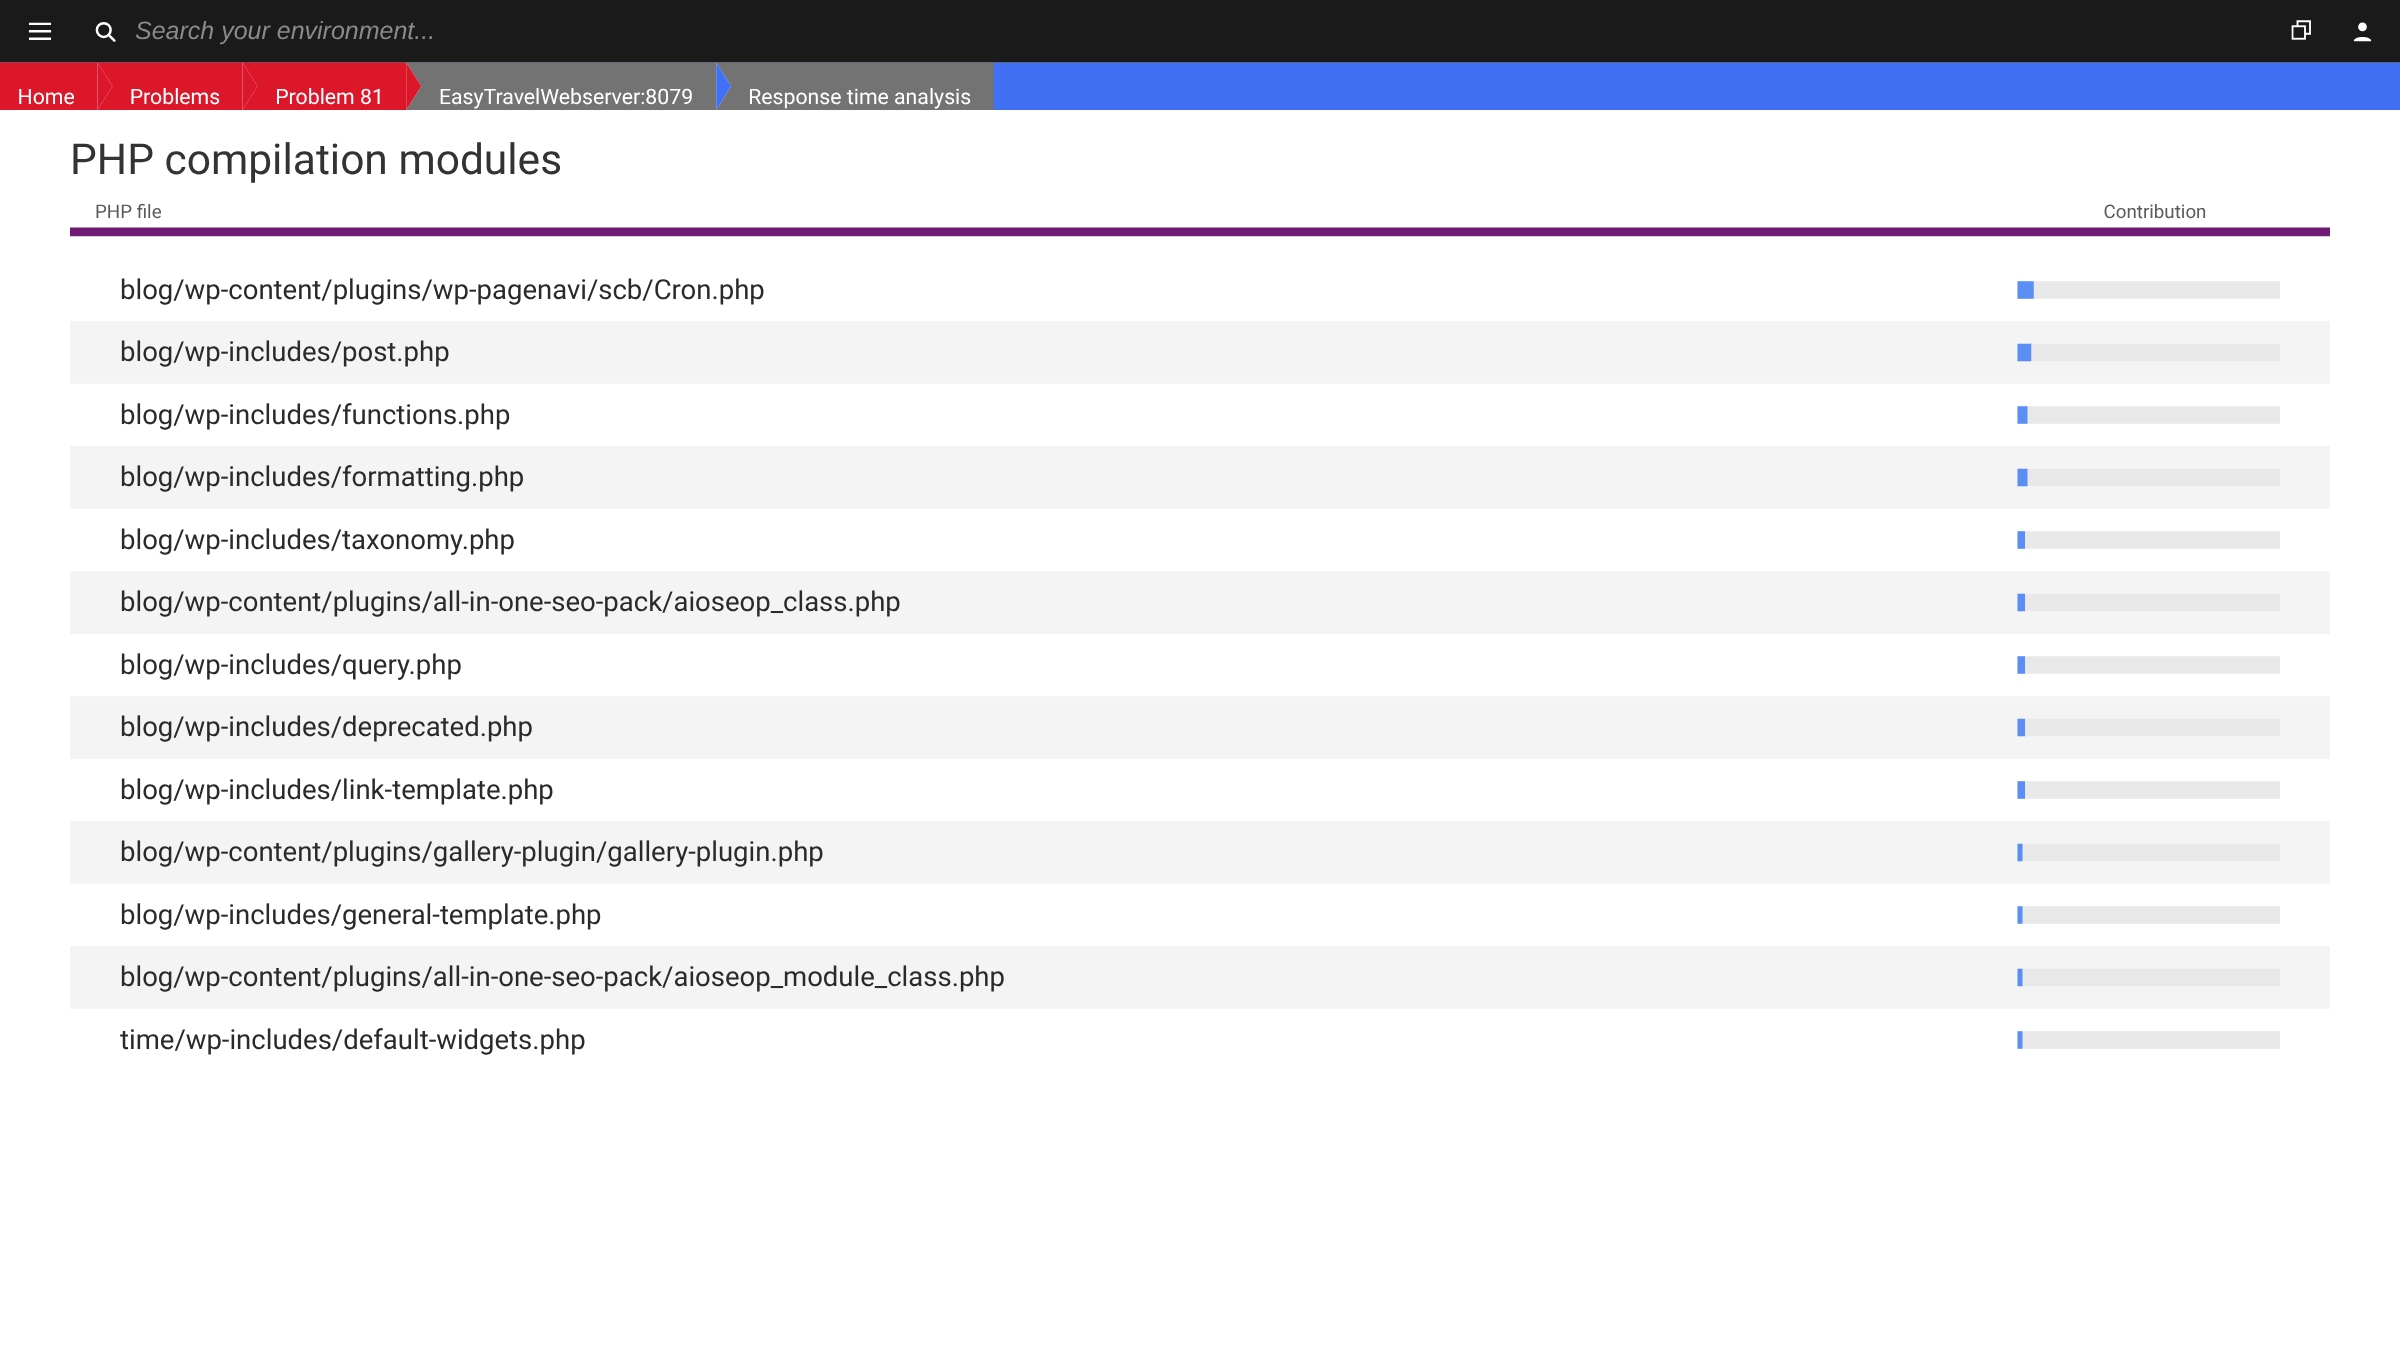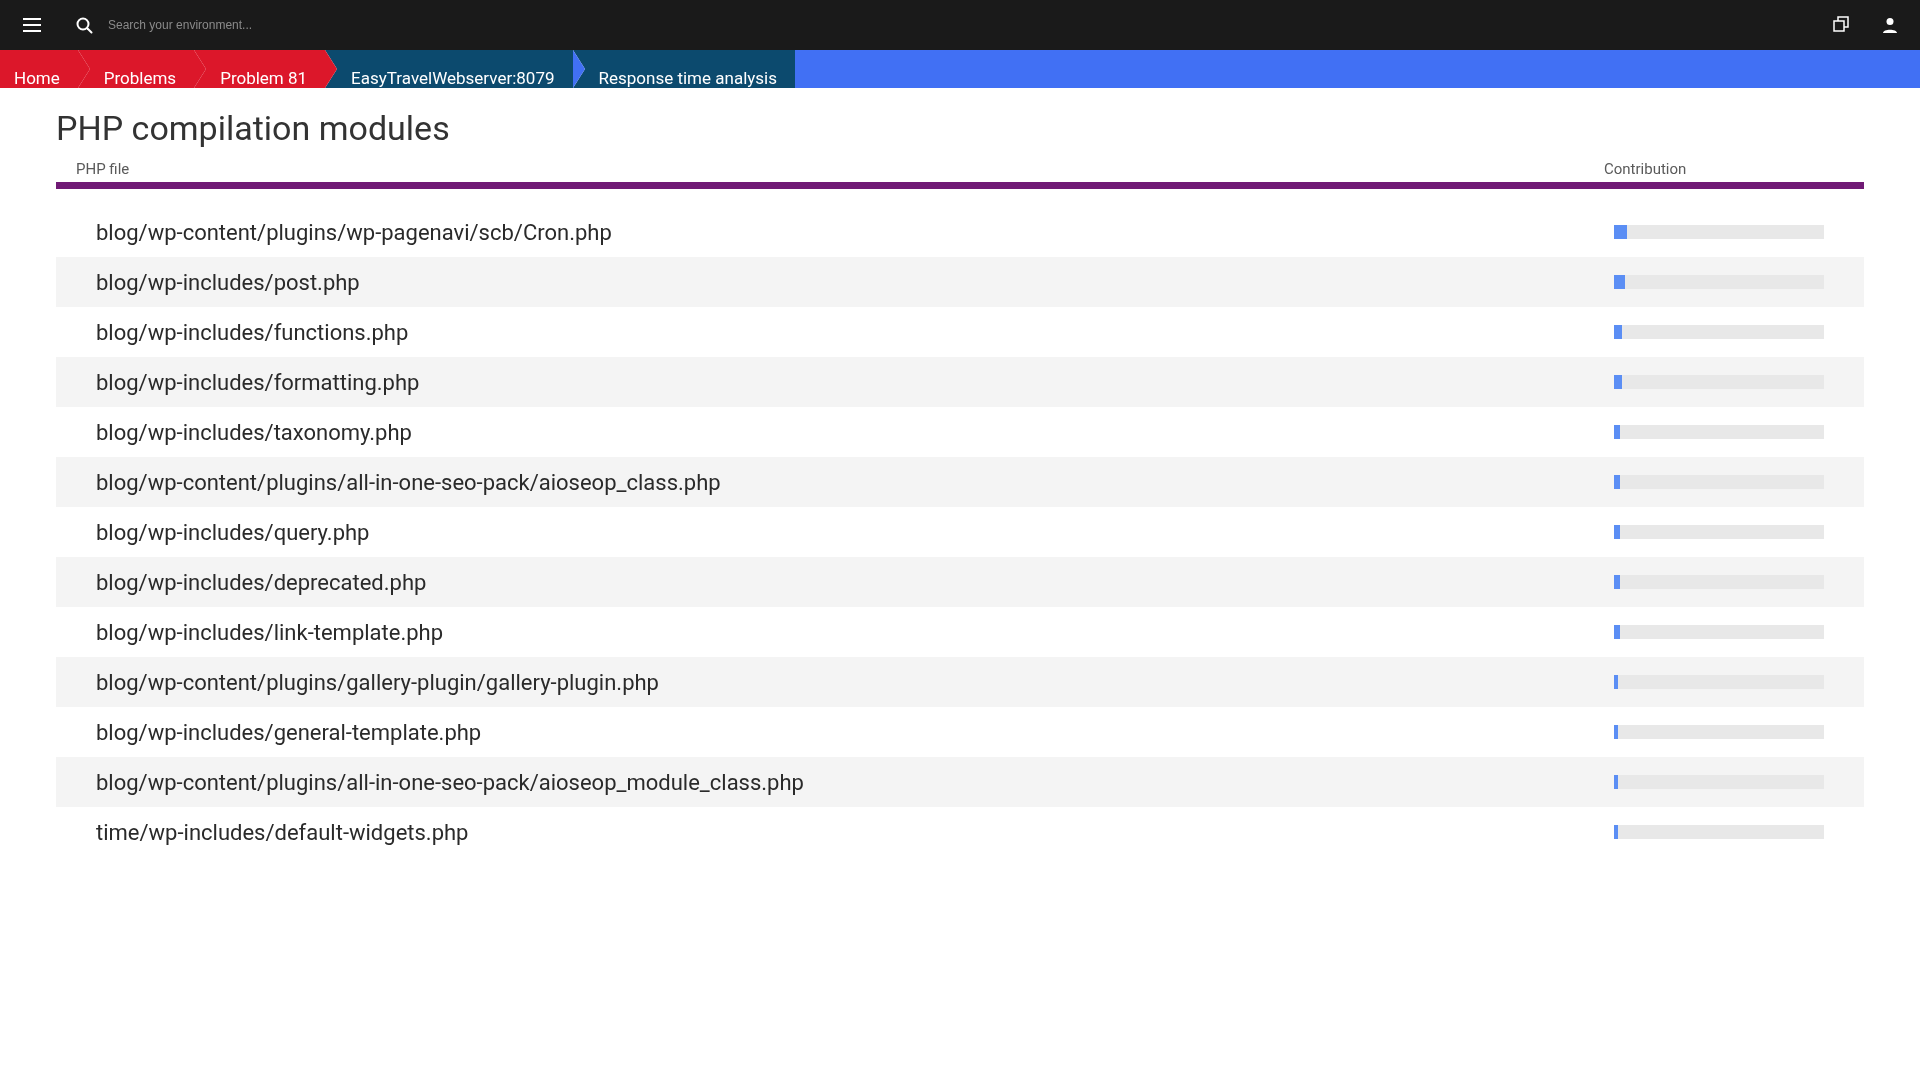--- a/index.html
+++ b/index.html
@@ -44,24 +44,25 @@
       align-items: center;
       justify-content: center;
       color: #ffffff;
       margin-left: 20px;
     }
     
     .search-input {
       background: transparent;
       border: none;
       color: #b0b0b0;
-      font-size: 12px;
+      font-size: 20px;
       padding: 6px 8px;
       width: 400px;
       outline: none;
+      font-style: italic;
     }
     
     .search-input::placeholder {
       color: #8a8a8a;
     }
     
     .topbar-right {
       margin-left: auto;
       display: flex;
       align-items: center;
@@ -95,21 +96,21 @@
       font-size: 17px;
       position: relative;
       cursor: pointer;
     }
     
     .breadcrumb-item.red {
       background: #dc172a;
     }
     
     .breadcrumb-item.blue {
-      background: #0c4a6e;
+      background: #737373;
     }
     
     .breadcrumb-item:first-child {
       padding-left: 14px;
     }
     
     .breadcrumb-item.red::after {
       content: "";
       position: absolute;
       right: -12px;
@@ -186,20 +187,21 @@
       font-size: 15px;
       color: #5a5a5a;
     }
     
     .col-file {
       flex: 1;
     }
     
     .col-contribution {
       width: 240px;
+      text-align: center;
     }
     
     .table-body {
       margin-top: 18px;
     }
     
     .table-row {
       display: flex;
       align-items: center;
       height: 50px;

